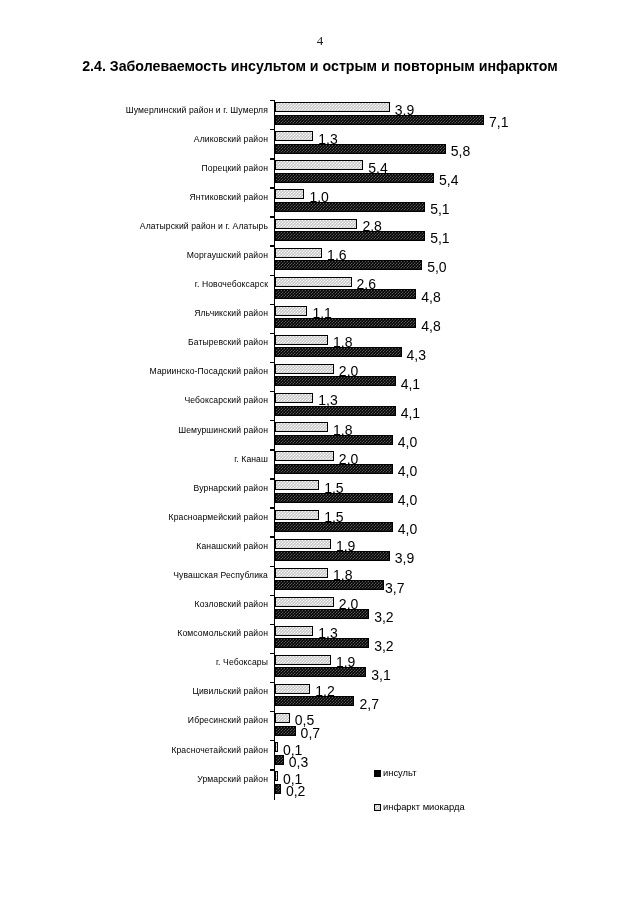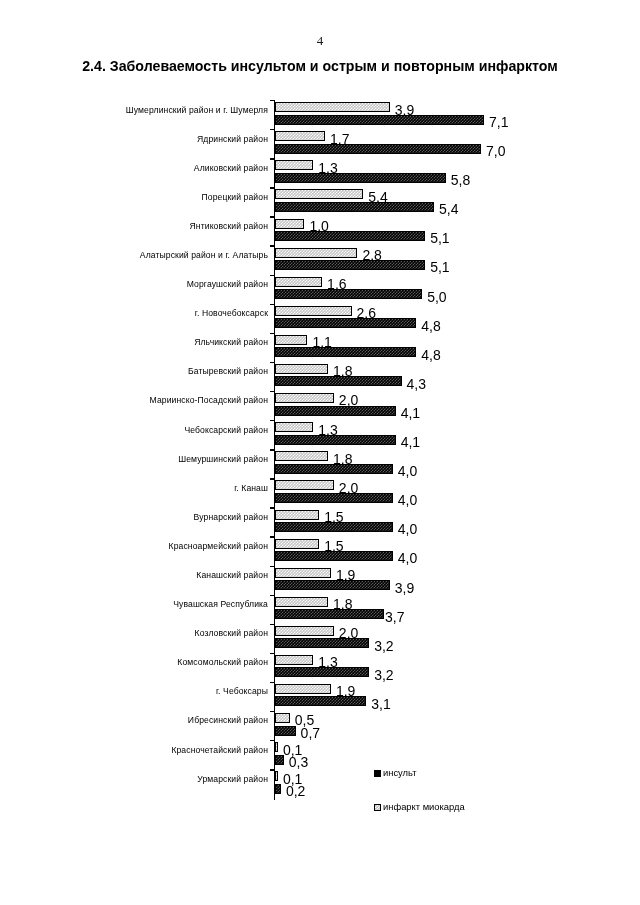--- a/index.html
+++ b/index.html
@@ -187,30 +187,20 @@
           <div class="cat-label">Шумерлинский  район и г. Шумерля</div>
           <div class="bar-wrap">
             <div class="bar bar-infarkt" style="width: 114.803px;"></div>
             <div class="bar-value val-infarkt" style="left: 119.803px;">3,9</div>
             <div class="bar bar-insult" style="width: 209px;"></div>
             <div class="bar-value val-insult" style="left: 214px;">7,1</div>
           </div>
         </div>
         <div class="cat-row">
           <div class="tick"></div>
-          <div class="cat-label">Ядринский район</div>
-          <div class="bar-wrap">
-            <div class="bar bar-infarkt" style="width: 50.0423px;"></div>
-            <div class="bar-value val-infarkt" style="left: 55.0423px;">1,7</div>
-            <div class="bar bar-insult" style="width: 206.056px;"></div>
-            <div class="bar-value val-insult" style="left: 211.056px;">7,0</div>
-          </div>
-        </div>
-        <div class="cat-row">
-          <div class="tick"></div>
           <div class="cat-label">Аликовский район</div>
           <div class="bar-wrap">
             <div class="bar bar-infarkt" style="width: 38.2676px;"></div>
             <div class="bar-value val-infarkt" style="left: 43.2676px;">1,3</div>
             <div class="bar bar-insult" style="width: 170.732px;"></div>
             <div class="bar-value val-insult" style="left: 175.732px;">5,8</div>
           </div>
         </div>
         <div class="cat-row">
           <div class="tick"></div>
@@ -387,20 +377,30 @@
           <div class="cat-label">г. Чебоксары</div>
           <div class="bar-wrap">
             <div class="bar bar-infarkt" style="width: 55.9296px;"></div>
             <div class="bar-value val-infarkt" style="left: 60.9296px;">1,9</div>
             <div class="bar bar-insult" style="width: 91.2535px;"></div>
             <div class="bar-value val-insult" style="left: 96.2535px;">3,1</div>
           </div>
         </div>
         <div class="cat-row">
           <div class="tick"></div>
+          <div class="cat-label">Цивильский район</div>
+          <div class="bar-wrap">
+            <div class="bar bar-infarkt" style="width: 35.3239px;"></div>
+            <div class="bar-value val-infarkt" style="left: 40.3239px;">1,2</div>
+            <div class="bar bar-insult" style="width: 79.4789px;"></div>
+            <div class="bar-value val-insult" style="left: 84.4789px;">2,7</div>
+          </div>
+        </div>
+        <div class="cat-row">
+          <div class="tick"></div>
           <div class="cat-label">Ибресинский район</div>
           <div class="bar-wrap">
             <div class="bar bar-infarkt" style="width: 14.7183px;"></div>
             <div class="bar-value val-infarkt" style="left: 19.7183px;">0,5</div>
             <div class="bar bar-insult" style="width: 20.6056px;"></div>
             <div class="bar-value val-insult" style="left: 25.6056px;">0,7</div>
           </div>
         </div>
         <div class="cat-row">
           <div class="tick"></div>

